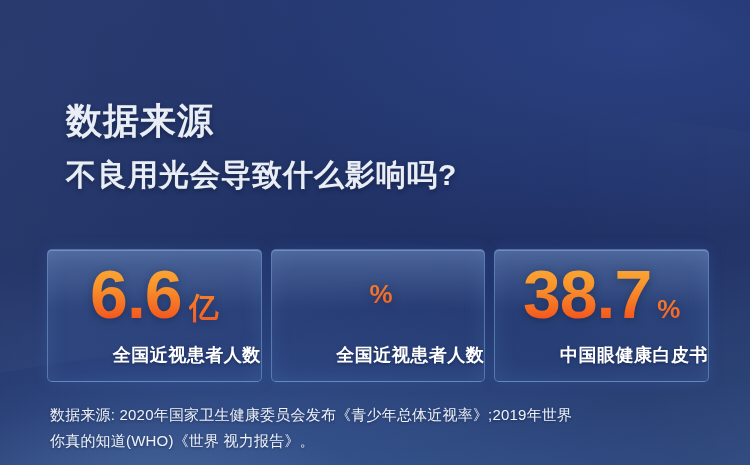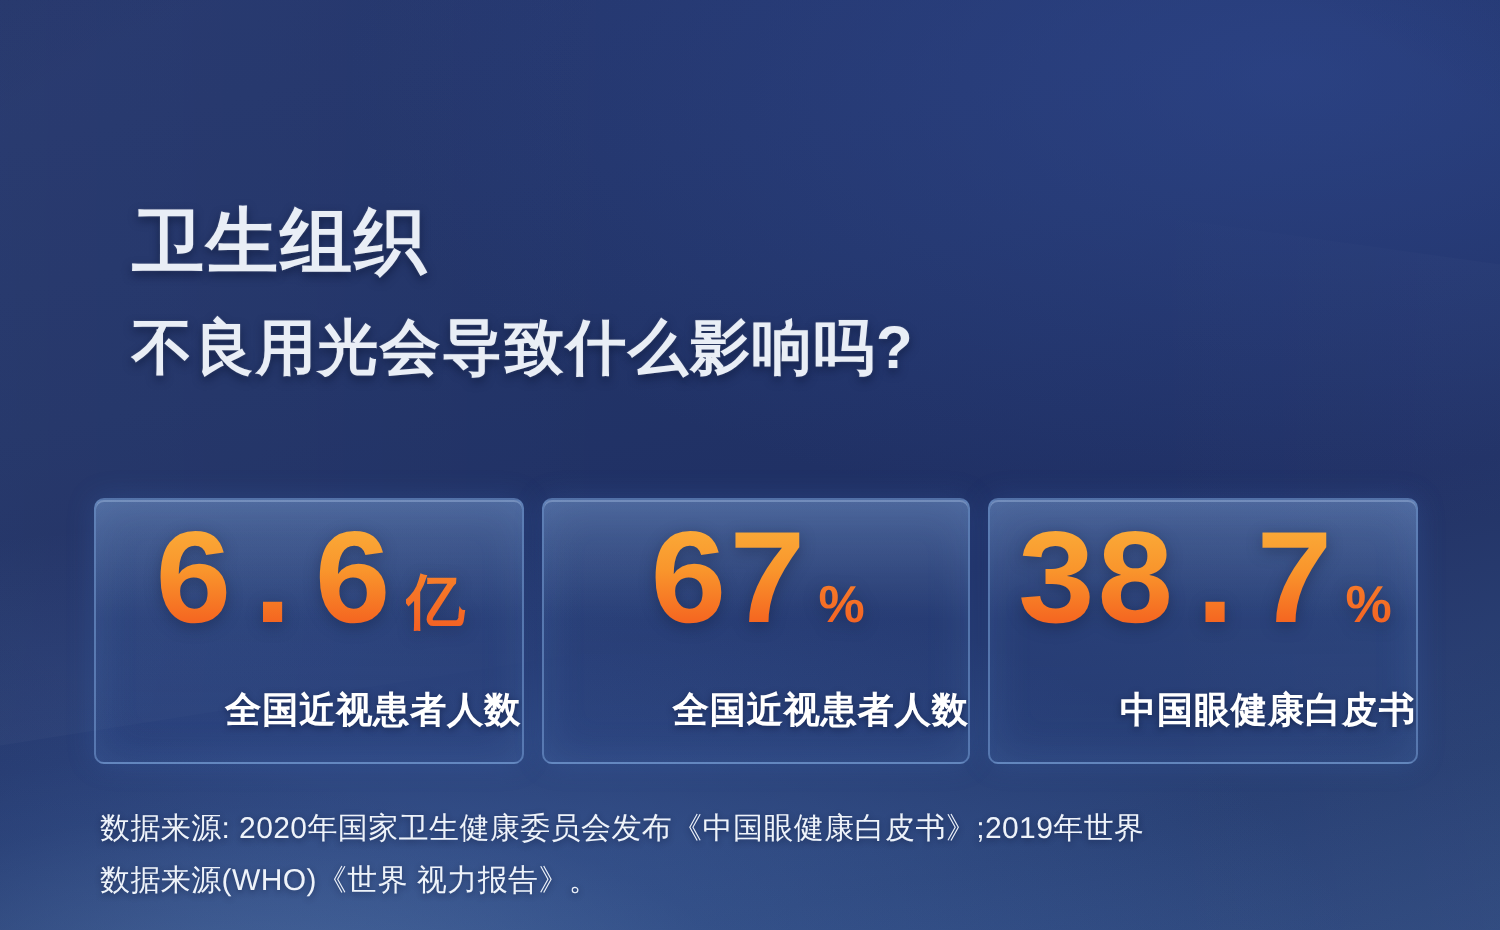--- a/index.html
+++ b/index.html
@@ -99,21 +99,20 @@
     font-size: 68px;
     font-weight: bold;
     line-height: 72px;
     letter-spacing: -1px;
     background: linear-gradient(180deg, #FBB03B 0%, #F9952C 38%, #F4601F 78%, #EE3D22 100%);
     -webkit-background-clip: text;
     background-clip: text;
     color: transparent;
     -webkit-text-fill-color: transparent;
     filter: drop-shadow(0 2px 4px rgba(10,20,50,0.35));
-    font-family: Liberation Mono, monospace;
   }
   .suffix {
     font-size: 30px;
     font-weight: bold;
     line-height: 72px;
     margin-left: 7px;
     background: linear-gradient(180deg, #F9962D 0%, #F1471F 100%);
     -webkit-background-clip: text;
     background-clip: text;
     color: transparent;
@@ -151,50 +150,49 @@
 </head>
 <body>
 
 <div id="poster">
 
   <div class="sheen sheen-a"></div>
   <div class="sheen sheen-b"></div>
   <div class="vignette"></div>
 
   <div class="headline">
-    <div class="ln1">卫生组织</div>
+    <div class="ln1">数据来源</div>
     <div class="ln2">不良用光会导致什么影响吗?</div>
   </div>
 
   <div class="cards">
 
     <div class="card">
       <div class="card-number">
         <span class="big">6.6</span>
         <span class="suffix">亿</span>
       </div>
       <div class="card-label">全国近视患者人数</div>
     </div>
 
     <div class="card">
       <div class="card-number">
-        <span class="big">67</span>
         <span class="suffix pct">%</span>
       </div>
       <div class="card-label">全国近视患者人数</div>
     </div>
 
     <div class="card">
       <div class="card-number">
         <span class="big">38.7</span>
         <span class="suffix pct">%</span>
       </div>
       <div class="card-label">中国眼健康白皮书</div>
     </div>
 
   </div>
 
   <div class="source">
-    <div>数据来源: 2020年国家卫生健康委员会发布《中国眼健康白皮书》;2019年世界</div>
-    <div>数据来源(WHO)《世界 视力报告》。</div>
+    <div>数据来源: 2020年国家卫生健康委员会发布《青少年总体近视率》;2019年世界</div>
+    <div>你真的知道(WHO)《世界 视力报告》。</div>
   </div>
 
 </div>
 
 </body></html>

